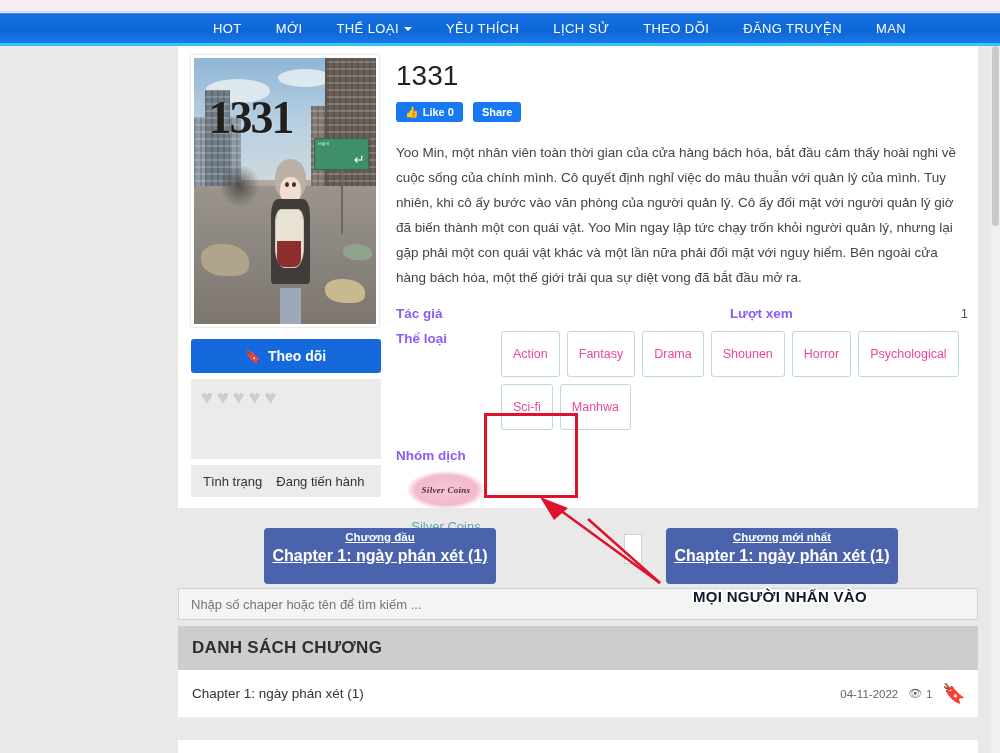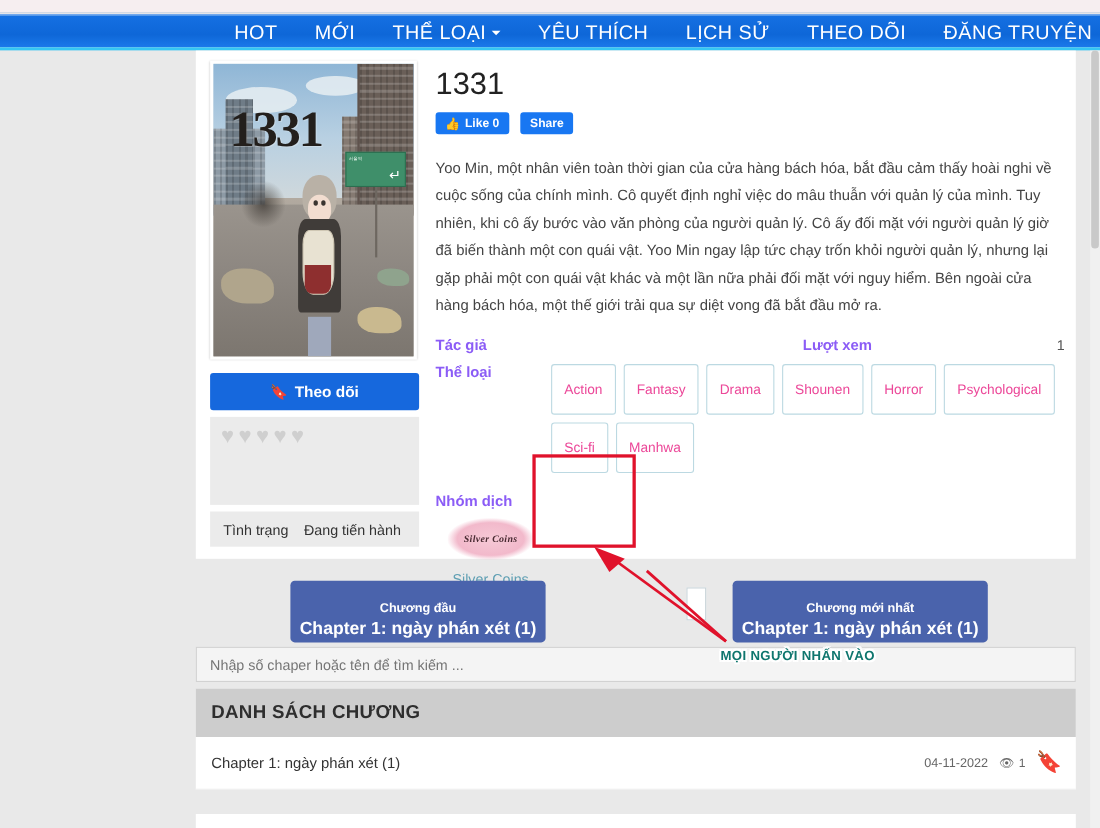--- a/index.html
+++ b/index.html
@@ -25,21 +25,21 @@
     border-top: 1px solid #3f8ef0;
     display: flex; align-items: center;
   }
   .nav-under {
     position: absolute; left: 0; top: 43px; width: 1000px; height: 3px;
     background: #35c6f4;
   }
   .nav-gap { width: 196px; flex: none; }
   .nav-item {
     color: #ffffff;
-    font-size: 18px;
+    font-size: 13px;
     letter-spacing: .4px;
     white-space: nowrap;
     padding: 0 17px;
     line-height: 30px;
     cursor: pointer;
   }
   .nav-item .caret {
     display: inline-block;
     margin-left: 5px;
     border-left: 4px solid transparent;
@@ -174,21 +174,22 @@
   
   .red-rect {
     position:absolute; left:484px; top:413px; width:94px; height:85px;
     border:3px solid #e0122b; pointer-events:none;
   }
 
   
   .chap-btn {
     position:absolute; width:232px; height:56px; background:#4a63ac;
     border-radius:4px; color:#fff; text-align:center; cursor:pointer;
-    padding-top:17px;
+    padding-top:1px;
+    text-decoration:underline;
   }
   .chap-btn.first { left:264px; top:528px; }
   .chap-btn.latest { left:666px; top:528px; }
   .chap-btn .sm { font-size:11.5px; font-weight:bold; line-height:16px; }
   .chap-btn .lg { font-size:16px; font-weight:bold; line-height:22px; }
 
   
   .search {
     position:absolute; left:178px; top:588px; width:800px; height:32px;
     border:1px solid #d2d2d2; background:#f4f4f4; font-size:13px;
@@ -213,21 +214,21 @@
   .chap-bm { font-size:19px; color:#1d1d1d; line-height:19px; cursor:pointer; }
 
   .bottom-card {
     position:absolute; left:178px; top:740px; width:800px; height:13px; background:#fff;
   }
 
   
   .ann-svg { position:absolute; left:0; top:0; width:1000px; height:753px; pointer-events:none; }
   .ann-text {
     position:absolute; left:655px; top:586px; width:250px;
-    color:#0f766e; font-weight:bold; font-size:12px;
+    text-align:center; color:#0f172a; font-weight:bold; font-size:15px;
     line-height:21px; letter-spacing:.3px;
     text-shadow: -1.5px -1.5px 0 #fff, 1.5px -1.5px 0 #fff, -1.5px 1.5px 0 #fff,
                  1.5px 1.5px 0 #fff, 0 2px 0 #fff, 0 -2px 0 #fff, 2px 0 0 #fff, -2px 0 0 #fff;
   }
   .scrollbar {
     position:absolute; right:0; top:46px; width:9px; height:707px; background:#f0f0f0;
   }
   .scrollbar .thumb { position:absolute; left:1px; top:0; width:7px; height:180px; background:#c9c9c9; border-radius:4px; }
 </style>
 </head>

